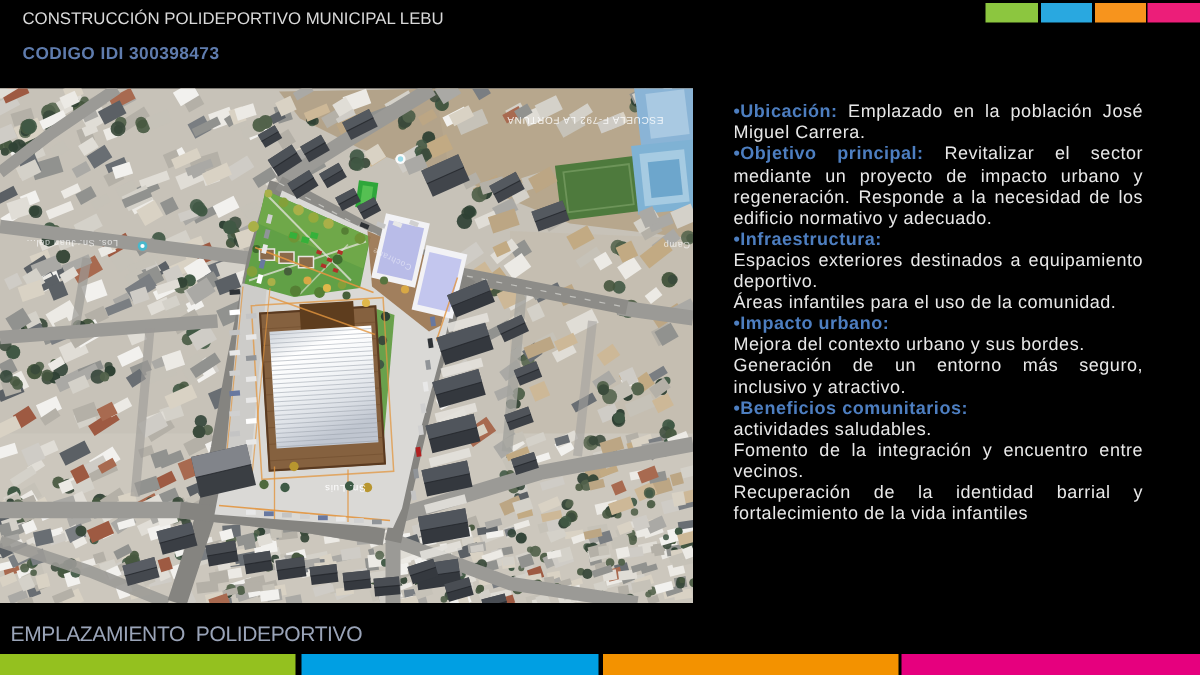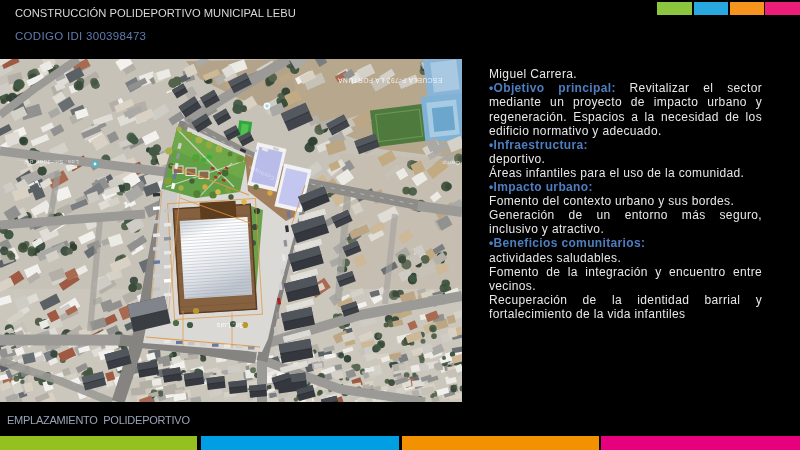--- a/index.html
+++ b/index.html
@@ -1,22 +1,22 @@
 <!DOCTYPE html>
 <html><head>
 <meta charset="utf-8">
 <style>
   html,body{margin:0;padding:0;}
   body{width:800px;height:450px;background:#000;overflow:hidden;position:relative;
        font-family:"Liberation Sans",sans-serif;}
   .abs{position:absolute;}
   .title{left:15px;top:7px;font-size:11.2px;color:#d9d9d9;letter-spacing:0px;}
-  .codigo{left:15px;top:30px;font-size:11.5px;font-weight:normal;color:#5f7cae;letter-spacing:0.3px;}
+  .codigo{left:15px;top:30px;font-size:11.5px;font-weight:bold;color:#5f7cae;letter-spacing:0.3px;}
   .blk{top:2px;height:13px;width:34.5px;}
-  .caption{left:7px;top:413.8px;font-size:11px;color:#9aa4b8;letter-spacing:-0.25px;}
+  .caption{left:7px;top:413.8px;font-size:14px;color:#9aa4b8;letter-spacing:-0.25px;}
   .bar{top:436px;height:14px;}
   .txt{left:489px;top:67.3px;width:273px;font-size:12px;line-height:14.1px;color:#e8e8e8;letter-spacing:0.35px;}
   .txt .j{text-align:justify;text-align-last:justify;}
   .txt b{color:#4d7ec0;}
 </style>
 </head>
 <body>
 <div class="abs title">CONSTRUCCIÓN POLIDEPORTIVO MUNICIPAL LEBU</div>
 <div class="abs codigo">CODIGO IDI 300398473</div>
 
@@ -1558,30 +1558,32 @@
     </svg></div>
 
 <div class="abs caption">EMPLAZAMIENTO&nbsp;&nbsp;POLIDEPORTIVO</div>
 
 <div class="abs bar" style="left:0;width:197px;background:#94c11f"></div>
 <div class="abs bar" style="left:200.5px;width:198px;background:#009fe3"></div>
 <div class="abs bar" style="left:402px;width:196.5px;background:#f39200"></div>
 <div class="abs bar" style="left:600.5px;width:199.5px;background:#e6007e"></div>
 
 <div class="abs txt">
+  <div class="j"><b>•Ubicación:</b> Emplazado en la población José</div>
   <div>Miguel Carrera.</div>
   <div class="j"><b>•Objetivo principal:</b> Revitalizar el sector</div>
   <div class="j">mediante un proyecto de impacto urbano y</div>
-  <div class="j">regeneración. Espacios a la necesidad de los</div>
+  <div class="j">regeneración. Responde a la necesidad de los</div>
   <div>edificio normativo y adecuado.</div>
   <div><b>•Infraestructura:</b></div>
+  <div class="j">Espacios exteriores destinados a equipamiento</div>
   <div>deportivo.</div>
   <div>Áreas infantiles para el uso de la comunidad.</div>
   <div><b>•Impacto urbano:</b></div>
-  <div>Fomento del contexto urbano y sus bordes.</div>
+  <div>Mejora del contexto urbano y sus bordes.</div>
   <div class="j">Generación de un entorno más seguro,</div>
   <div>inclusivo y atractivo.</div>
   <div><b>•Beneficios comunitarios:</b></div>
   <div>actividades saludables.</div>
   <div class="j">Fomento de la integración y encuentro entre</div>
   <div>vecinos.</div>
   <div class="j">Recuperación de la identidad barrial y</div>
   <div>fortalecimiento de la vida infantiles</div>
 </div>
 

